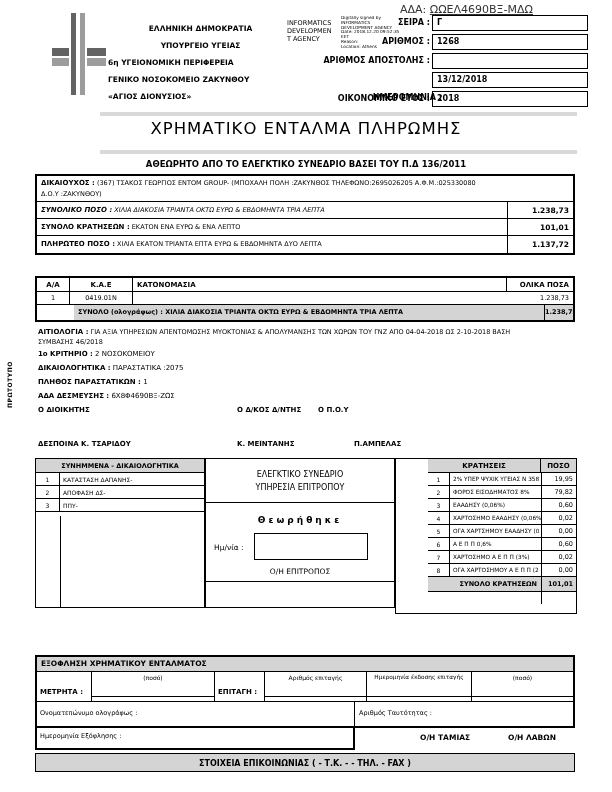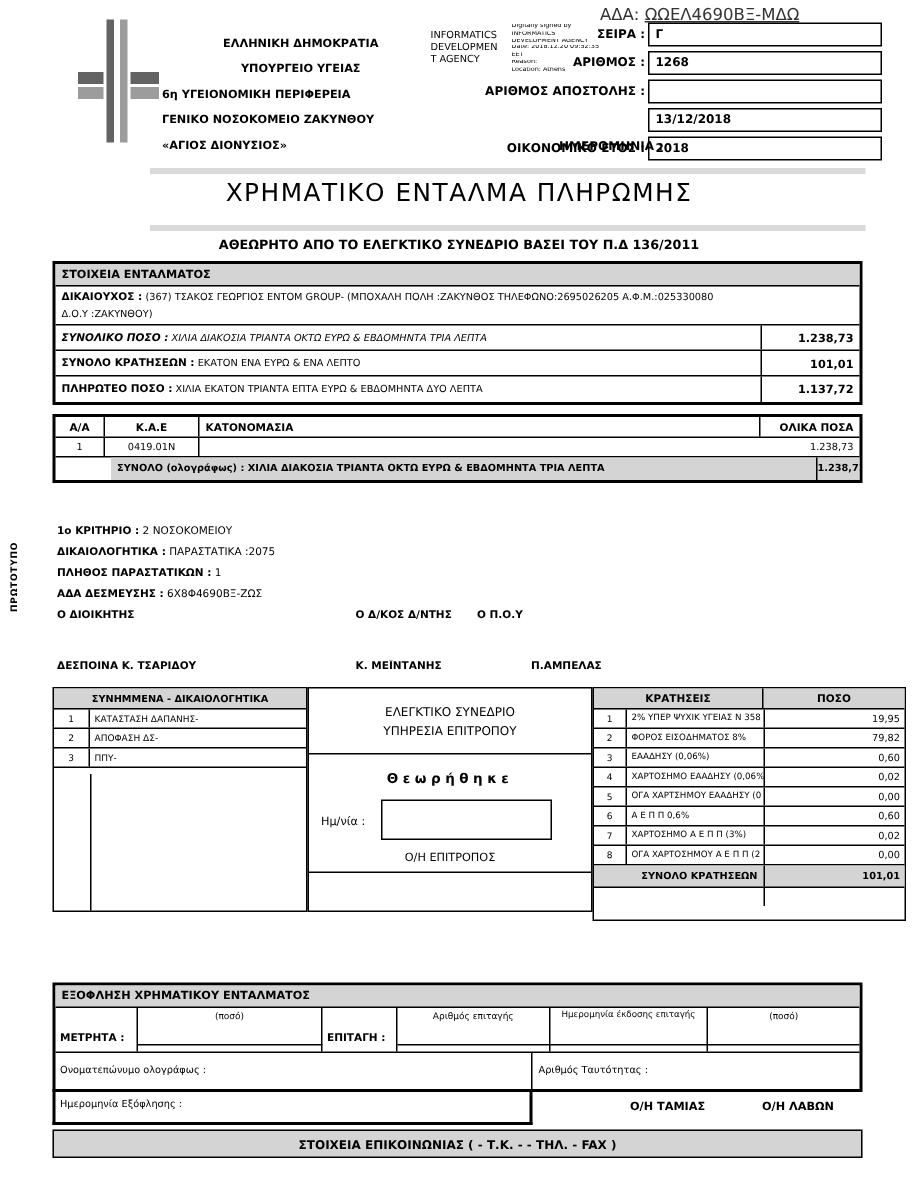--- a/index.html
+++ b/index.html
@@ -85,21 +85,20 @@
   <div class="abs box" style="left:432px;top:91px;width:156px;height:16px;">
     <div class="b nw" style="padding:2px 4px;font-size:8px;">2018</div>
   </div>
 
   <div class="abs band" style="left:100px;top:112px;width:477px;height:4px;"></div>
   <div class="abs ctr nw" style="left:35px;top:119px;width:542px;font-size:16.5px;letter-spacing:1px;">ΧΡΗΜΑΤΙΚΟ ΕΝΤΑΛΜΑ ΠΛΗΡΩΜΗΣ</div>
   <div class="abs band" style="left:100px;top:150px;width:477px;height:4px;"></div>
   <div class="abs ctr b nw" style="left:35px;top:159px;width:542px;font-size:8.5px;">ΑΘΕΩΡΗΤΟ ΑΠΟ ΤΟ ΕΛΕΓΚΤΙΚΟ ΣΥΝΕΔΡΙΟ ΒΑΣΕΙ ΤΟΥ Π.Δ 136/2011</div>
 
   <div class="abs box2" style="left:35px;top:174px;width:540px;">
-    <div class="row bb fill b nw" style="height:15px;font-size:7.5px;padding:2px 4px;">ΣΤΟΙΧΕΙΑ ΕΝΤΑΛΜΑΤΟΣ</div>
     <div class="row bb" style="height:26px;padding:2px 4px;font-size:6.5px;line-height:11px;">
       <div style="width:448px;">
         <span class="b" style="font-size:7px;">ΔΙΚΑΙΟΥΧΟΣ :</span>
         <span>(367) ΤΣΑΚΟΣ ΓΕΩΡΓΙΟΣ ΕΝΤΟΜ GROUP- (ΜΠΟΧΑΛΗ ΠΟΛΗ :ΖΑΚΥΝΘΟΣ ΤΗΛΕΦΩΝΟ:2695026205 Α.Φ.Μ.:025330080 Δ.Ο.Υ :ΖΑΚΥΝΘΟΥ)</span>
       </div>
     </div>
     <div class="row bb" style="height:17px;">
       <div class="nw" style="padding:4px 4px;font-size:6.5px;font-style:italic;">
         <span class="b" style="font-size:7px;">ΣΥΝΟΛΙΚΟ ΠΟΣΟ :</span>
         <span>ΧΙΛΙΑ ΔΙΑΚΟΣΙΑ ΤΡΙΑΝΤΑ ΟΚΤΩ ΕΥΡΩ &amp; ΕΒΔΟΜΗΝΤΑ ΤΡΙΑ ΛΕΠΤΑ</span>
@@ -133,20 +132,24 @@
       <div class="cell br ctr" style="left:0;width:33px;">1</div>
       <div class="cell br ctr" style="left:33px;width:63px;">0419.01Ν</div>
       <div class="cell rt nw" style="left:470px;right:0;padding-right:4px;">1.238,73</div>
     </div>
     <div class="row fill" style="height:15px;font-size:6.5px;line-height:15px;margin-left:37px;">
       <div class="cell b nw" style="left:0;width:470px;padding-left:4px;">ΣΥΝΟΛΟ (ολογράφως) : ΧΙΛΙΑ ΔΙΑΚΟΣΙΑ ΤΡΙΑΝΤΑ ΟΚΤΩ ΕΥΡΩ &amp; ΕΒΔΟΜΗΝΤΑ ΤΡΙΑ ΛΕΠΤΑ</div>
       <div class="cell bl b rt nw" style="left:470px;right:0;padding-right:4px;">1.238,73</div>
     </div>
   </div>
 
+  <div class="abs" style="left:38px;top:328px;width:480px;font-size:6.5px;line-height:9.5px;">
+    <span class="b" style="font-size:7px;">ΑΙΤΙΟΛΟΓΙΑ :</span>
+    <span>ΓΙΑ ΑΞΙΑ ΥΠΗΡΕΣΙΩΝ ΑΠΕΝΤΟΜΩΣΗΣ ΜΥΟΚΤΟΝΙΑΣ &amp; ΑΠΟΛΥΜΑΝΣΗΣ ΤΩΝ ΧΩΡΩΝ ΤΟΥ ΓΝΖ ΑΠΟ 04-04-2018 ΩΣ 2-10-2018 ΒΑΣΗ ΣΥΜΒΑΣΗΣ 46/2018</span>
+  </div>
 
   <div class="abs nw" style="left:38px;top:350px;font-size:7px;">
     <span class="b">1ο ΚΡΙΤΗΡΙΟ :</span>
     <span>2 ΝΟΣΟΚΟΜΕΙΟΥ</span>
   </div>
   <div class="abs nw" style="left:38px;top:364px;font-size:7px;">
     <span class="b">ΔΙΚΑΙΟΛΟΓΗΤΙΚΑ :</span>
     <span>ΠΑΡΑΣΤΑΤΙΚΑ :2075</span>
   </div>
   <div class="abs nw" style="left:38px;top:378px;font-size:7px;">
@@ -190,21 +193,21 @@
       <div class="nw">ΕΛΕΓΚΤΙΚΟ ΣΥΝΕΔΡΙΟ</div>
       <div class="nw">ΥΠΗΡΕΣΙΑ ΕΠΙΤΡΟΠΟΥ</div>
     </div>
     <div class="abs ctr b nw" style="left:0;right:0;top:56px;font-size:9px;letter-spacing:3px;">Θεωρήθηκε</div>
     <div class="abs nw" style="left:8px;top:84px;font-size:7.5px;">Ημ/νία :</div>
     <div class="abs box" style="left:48px;top:74px;width:114px;height:27px;background:#fff;"></div>
     <div class="abs ctr nw" style="left:0;right:0;top:108px;font-size:7.5px;">Ο/Η ΕΠΙΤΡΟΠΟΣ</div>
     <div class="abs" style="left:0;right:0;top:122px;border-top:1px solid #000;"></div>
   </div>
 
-  <div class="abs box" style="left:395px;top:458px;width:209px;height:156px;">
+  <div class="abs box" style="left:395px;top:458px;width:182px;height:156px;padding-left:32px;">
     <div class="row bb fill" style="height:14px;font-size:7px;line-height:14px;">
       <div class="cell br b ctr" style="left:0;width:113px;">ΚΡΑΤΗΣΕΙΣ</div>
       <div class="cell b ctr" style="left:113px;right:0;">ΠΟΣΟ</div>
     </div>
     <div class="row bb" style="height:13px;font-size:5.8px;line-height:13px;">
       <div class="cell br ctr" style="left:0;width:22px;font-size:6px;">1</div>
       <div class="cell nw" style="left:22px;width:91px;padding-left:3px;">2% ΥΠΕΡ ΨΥΧΙΚ ΥΓΕΙΑΣ Ν 358</div>
       <div class="cell bl rt nw" style="left:113px;right:0;font-size:6.5px;padding-right:3px;">19,95</div>
     </div>
     <div class="row bb" style="height:13px;font-size:5.8px;line-height:13px;">

